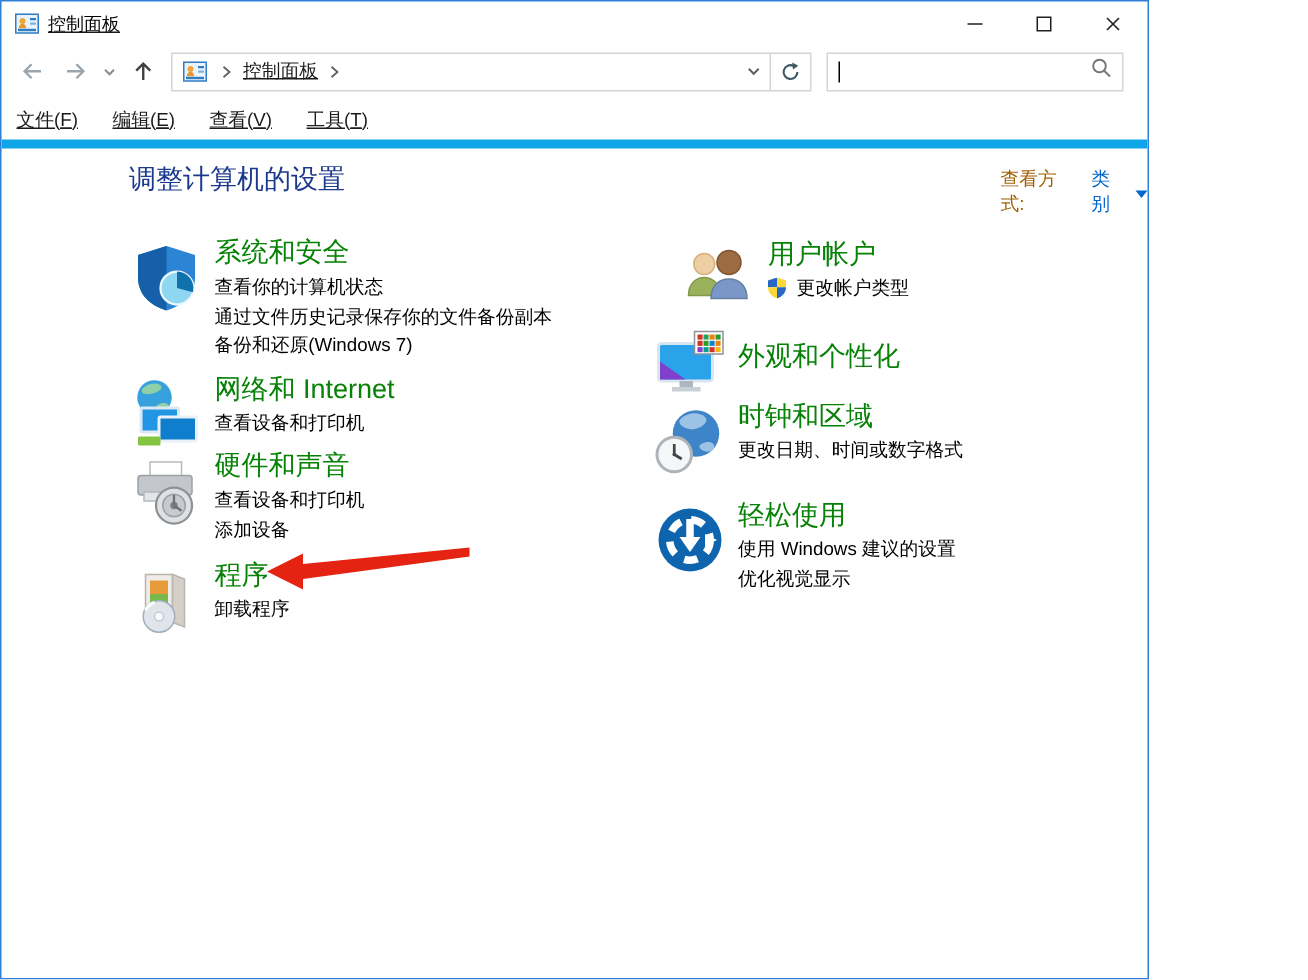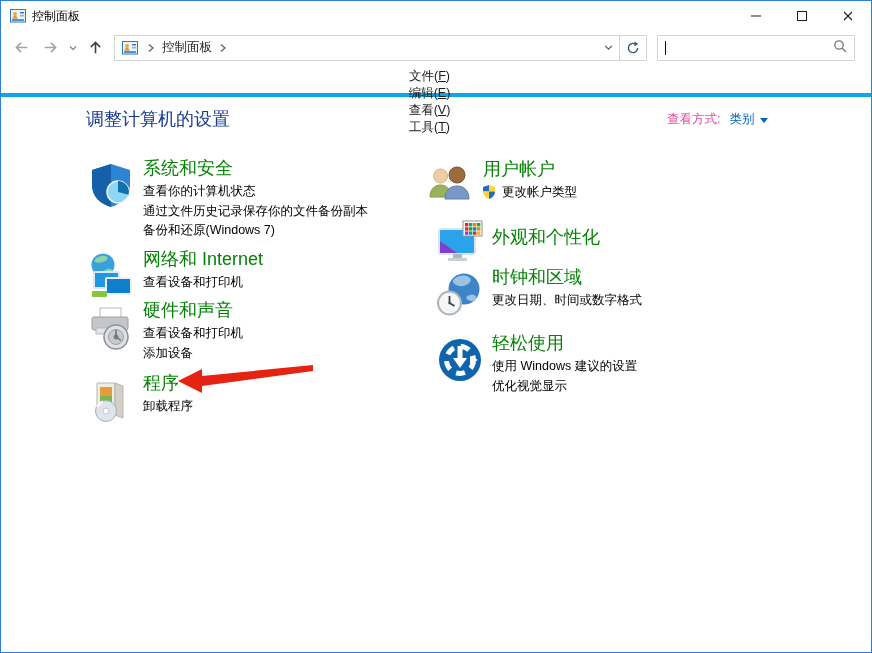--- a/index.html
+++ b/index.html
@@ -1,19 +1,19 @@
 <!DOCTYPE html>
 <html><head>
 <meta charset="utf-8">
 <style>
   html,body{margin:0;padding:0;background:#fff;}
   .window{
-    position:relative;width:872px;height:653px;box-sizing:border-box;
+    position:relative;width:766px;height:653px;box-sizing:border-box;
     border:1px solid #2e7fd6;background:#fff;overflow:hidden;
-    font-family:"Liberation Sans","DejaVu Sans",sans-serif;color:#1a1a1a;
+    font-family:"Liberation Sans","DejaVu Sans",sans-serif;color:#1a1a1a;text-decoration:underline;
   }
   
   .titlebar{height:30px;display:flex;align-items:center;}
   .tb-icon{margin:0 6px 0 9px;width:16px;height:16px;flex:none;}
   .tb-title{font-size:12px;color:#000;}
   .caption{margin-left:auto;display:flex;height:100%;}
   .cap-btn{width:46px;height:100%;display:flex;align-items:center;justify-content:center;background:transparent;border:none;}
   
   .navbar{height:33px;display:flex;align-items:center;padding:0 16px 4px 6px;}
   .nav-btn{width:29px;height:26px;display:flex;align-items:center;justify-content:center;flex:none;}
@@ -23,27 +23,27 @@
   .crumb-chev{padding:0 7px;display:flex;align-items:center;}
   .crumb{font-size:12.5px;color:#1a1a1a;}
   .addr-right{margin-left:auto;display:flex;align-items:center;height:100%;}
   .addr-dd{width:22px;height:100%;display:flex;align-items:center;justify-content:center;}
   .addr-refresh{width:26px;height:100%;display:flex;align-items:center;justify-content:center;border-left:1px solid #d4d4d4;}
   .searchbox{width:198px;height:26px;box-sizing:border-box;border:1px solid #d4d4d4;display:flex;align-items:center;background:#fff;padding:0 7px;}
   .caret{width:1px;height:14px;background:#000;flex:none;}
   .search-input{flex:1;border:none;outline:none;font:12.5px "Liberation Sans","DejaVu Sans",sans-serif;min-width:0;background:transparent;}
   .search-icn{flex:none;}
   
-  .menubar{height:25px;display:flex;align-items:center;padding-left:10px;font-size:12.5px;border-bottom:4px solid #0ea5e9;flex-direction:column;}
+  .menubar{height:25px;display:flex;align-items:center;padding-left:10px;font-size:12.5px;border-bottom:6px solid #0ea5e9;}
   .menu-item{margin-right:23px;cursor:default;}
   .mn{text-decoration:underline;}
   
   .page-heading{position:absolute;left:85px;top:106px;font-size:18px;color:#1b3a8f;}
   .view-by{position:absolute;left:666px;top:110px;font-size:12.5px;display:flex;align-items:center;}
-  .vb-label{color:#ec4899;margin-right:9px;}
+  .vb-label{color:#a16207;margin-right:9px;}
   .vb-value{color:#0066cc;cursor:pointer;display:flex;align-items:center;}
   .vb-tri{width:0;height:0;border-left:4px solid transparent;border-right:4px solid transparent;border-top:5px solid #0066cc;margin-left:6px;margin-top:2px;}
   .item{position:absolute;display:flex;}
   .icon48{width:48px;height:48px;margin:3px 8px 0 0;flex:none;}
   .txt{display:flex;flex-direction:column;align-items:flex-start;}
   .cat-title{font-size:18px;line-height:21px;color:#068206;text-decoration:none;margin-bottom:3px;cursor:pointer;}
   .cat-link{font-size:12.5px;line-height:19.5px;color:#000000;text-decoration:none;cursor:pointer;display:flex;align-items:center;}
   .pad14{padding-top:14px;}
   .uac{width:14px;height:16px;margin-right:5px;display:inline-flex;}
   .red-arrow{position:absolute;left:176px;top:361px;}
@@ -236,21 +236,21 @@
           <path d="M29 34V27M29 34l5 3.5" stroke="#6b7075" stroke-width="1.5" fill="none"></path>
         </svg>
     </div>
     <div class="txt">
       <a class="cat-title">硬件和声音</a>
       <a class="cat-link">查看设备和打印机</a>
       <a class="cat-link">添加设备</a>
     </div>
   </div>
 
-  <div class="item" style="left:426px;top:158px">
+  <div class="item" style="left:455px;top:158px">
     <div class="icon48">
       <svg viewBox="0 0 48 48" width="48" height="48">
           <circle cx="13.5" cy="14" r="7" fill="#eccfa4" stroke="#d9b07c"></circle>
           <path d="M3 35c0-8 5-12 10.5-12S24 27 24 35z" fill="#9ab25c" stroke="#82994a"></path>
           <circle cx="30" cy="13" r="8" fill="#9c6b3f" stroke="#7d5330"></circle>
           <path d="M18 37c0-9 5.5-13 12-13s12 4 12 13z" fill="#7b97c9" stroke="#63809f"></path>
         </svg>
     </div>
     <div class="txt">
       <a class="cat-title">用户帐户</a>

